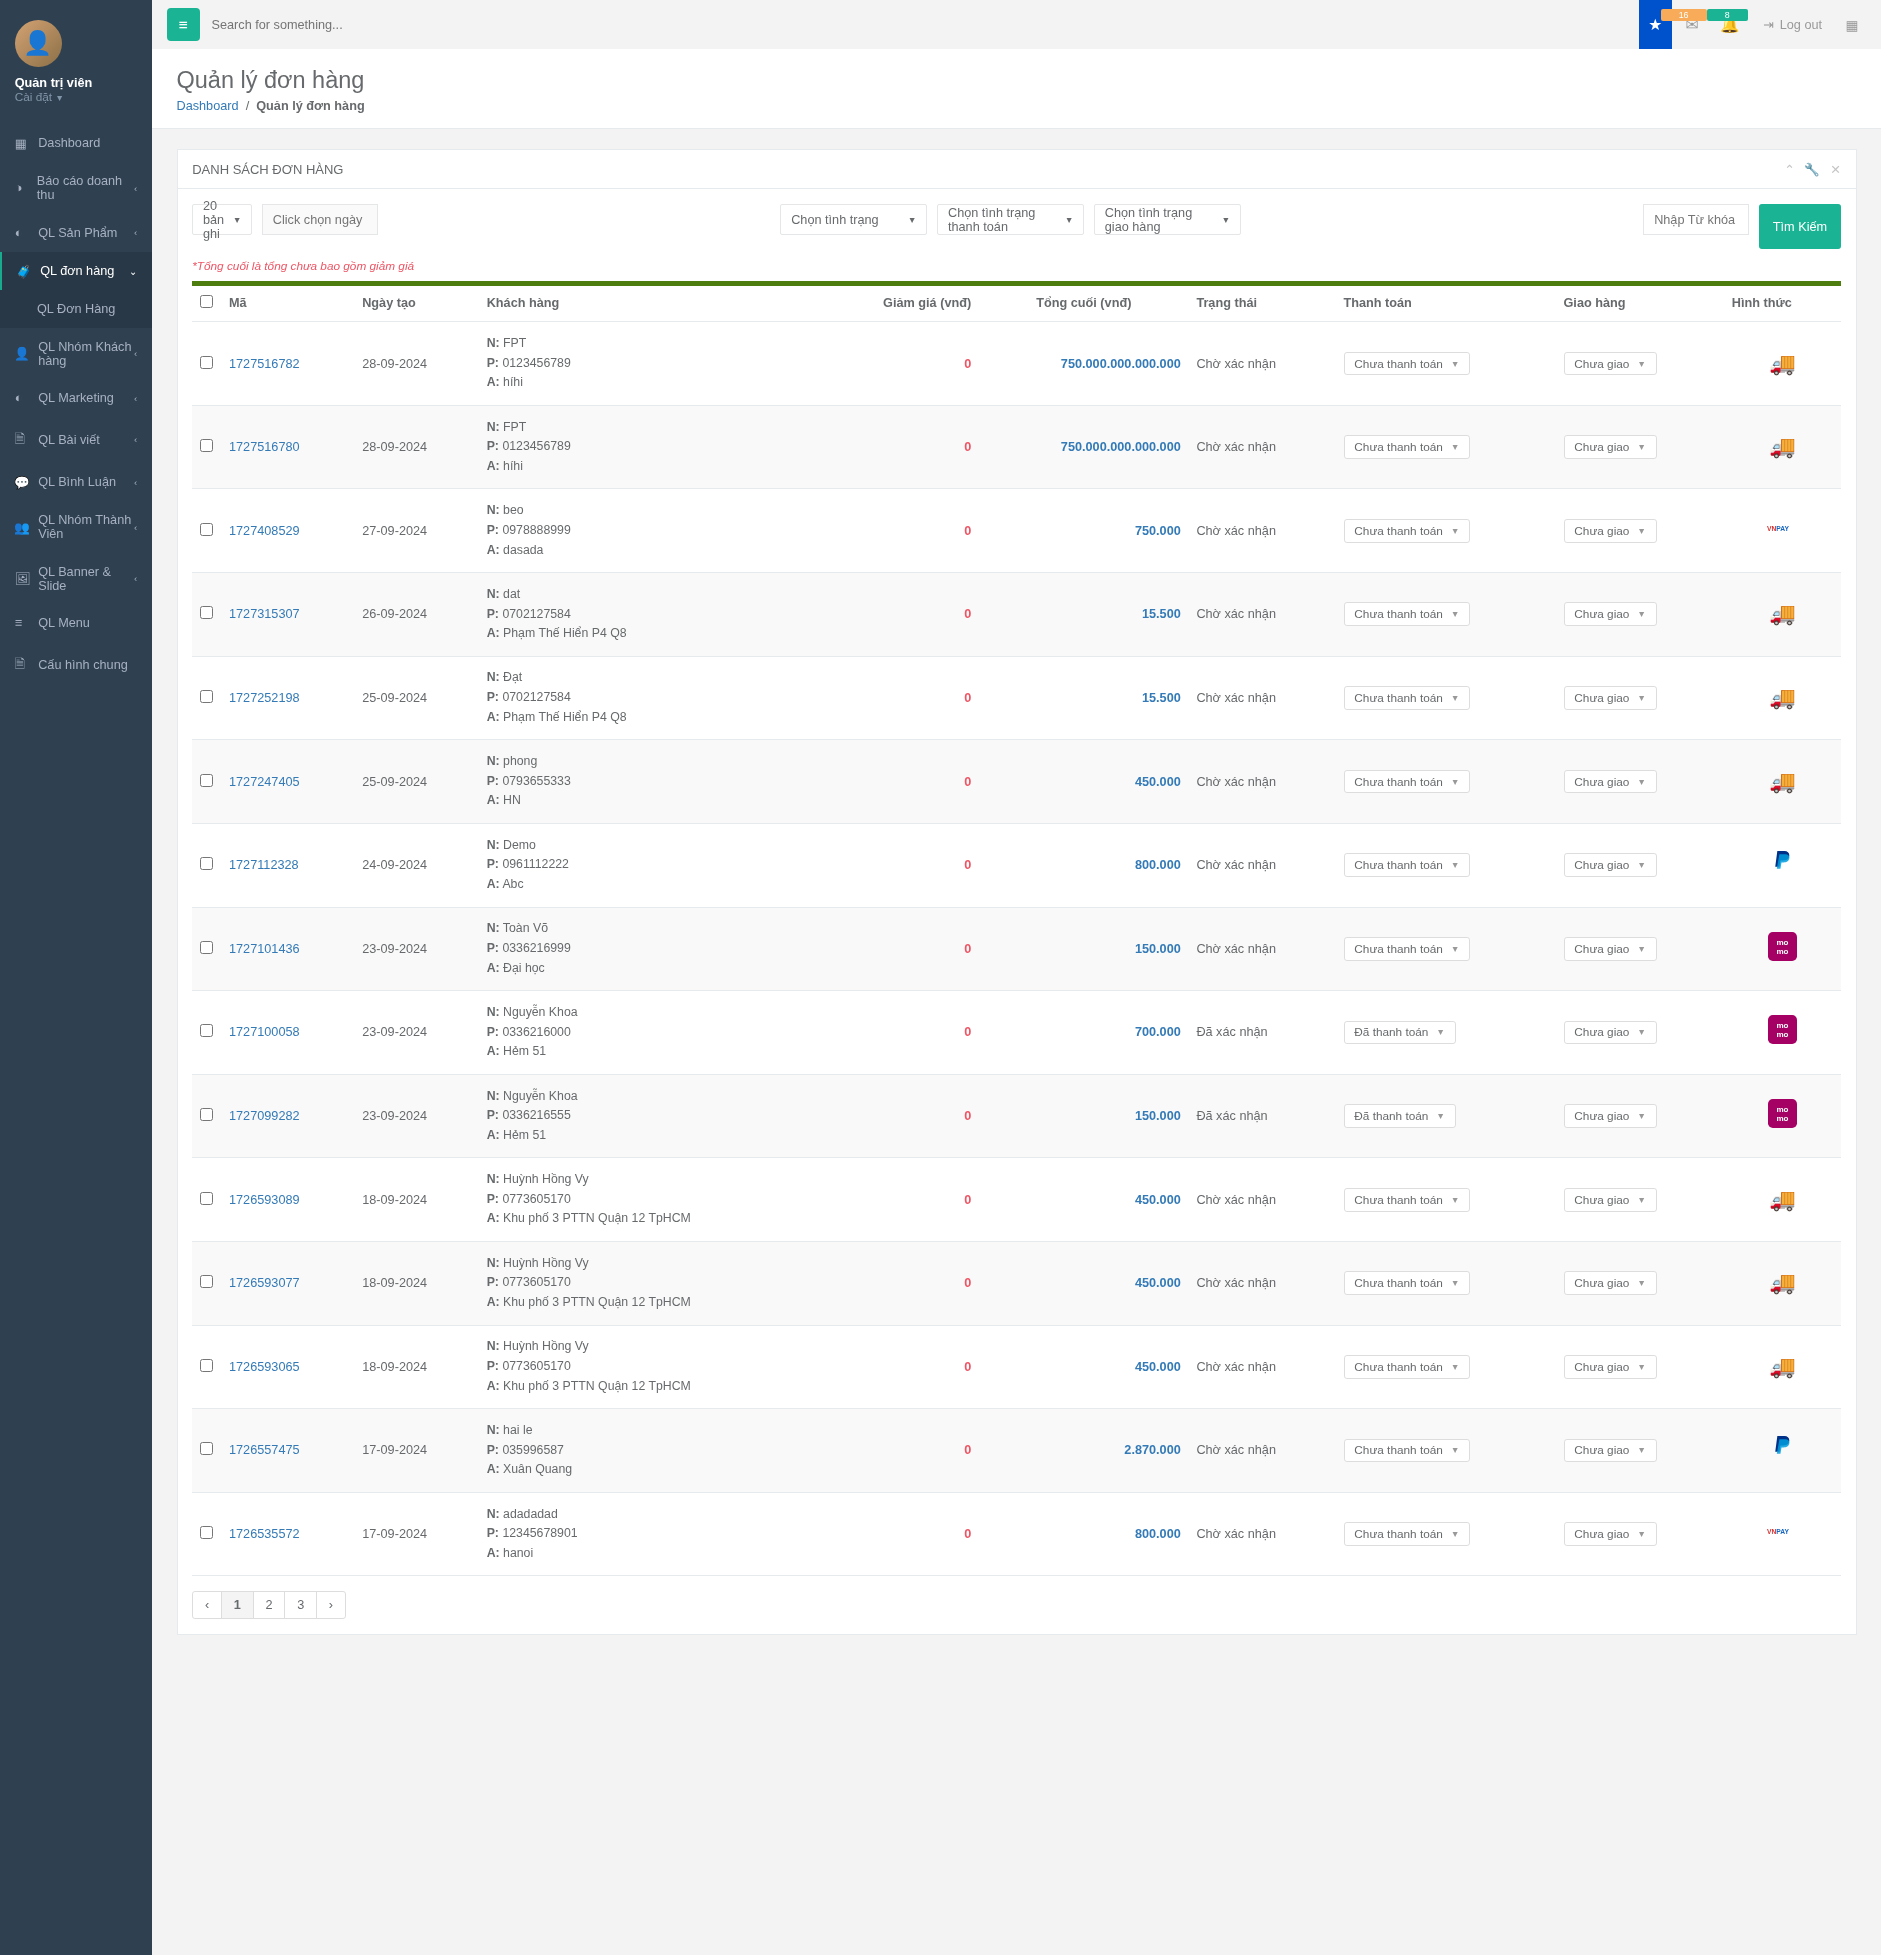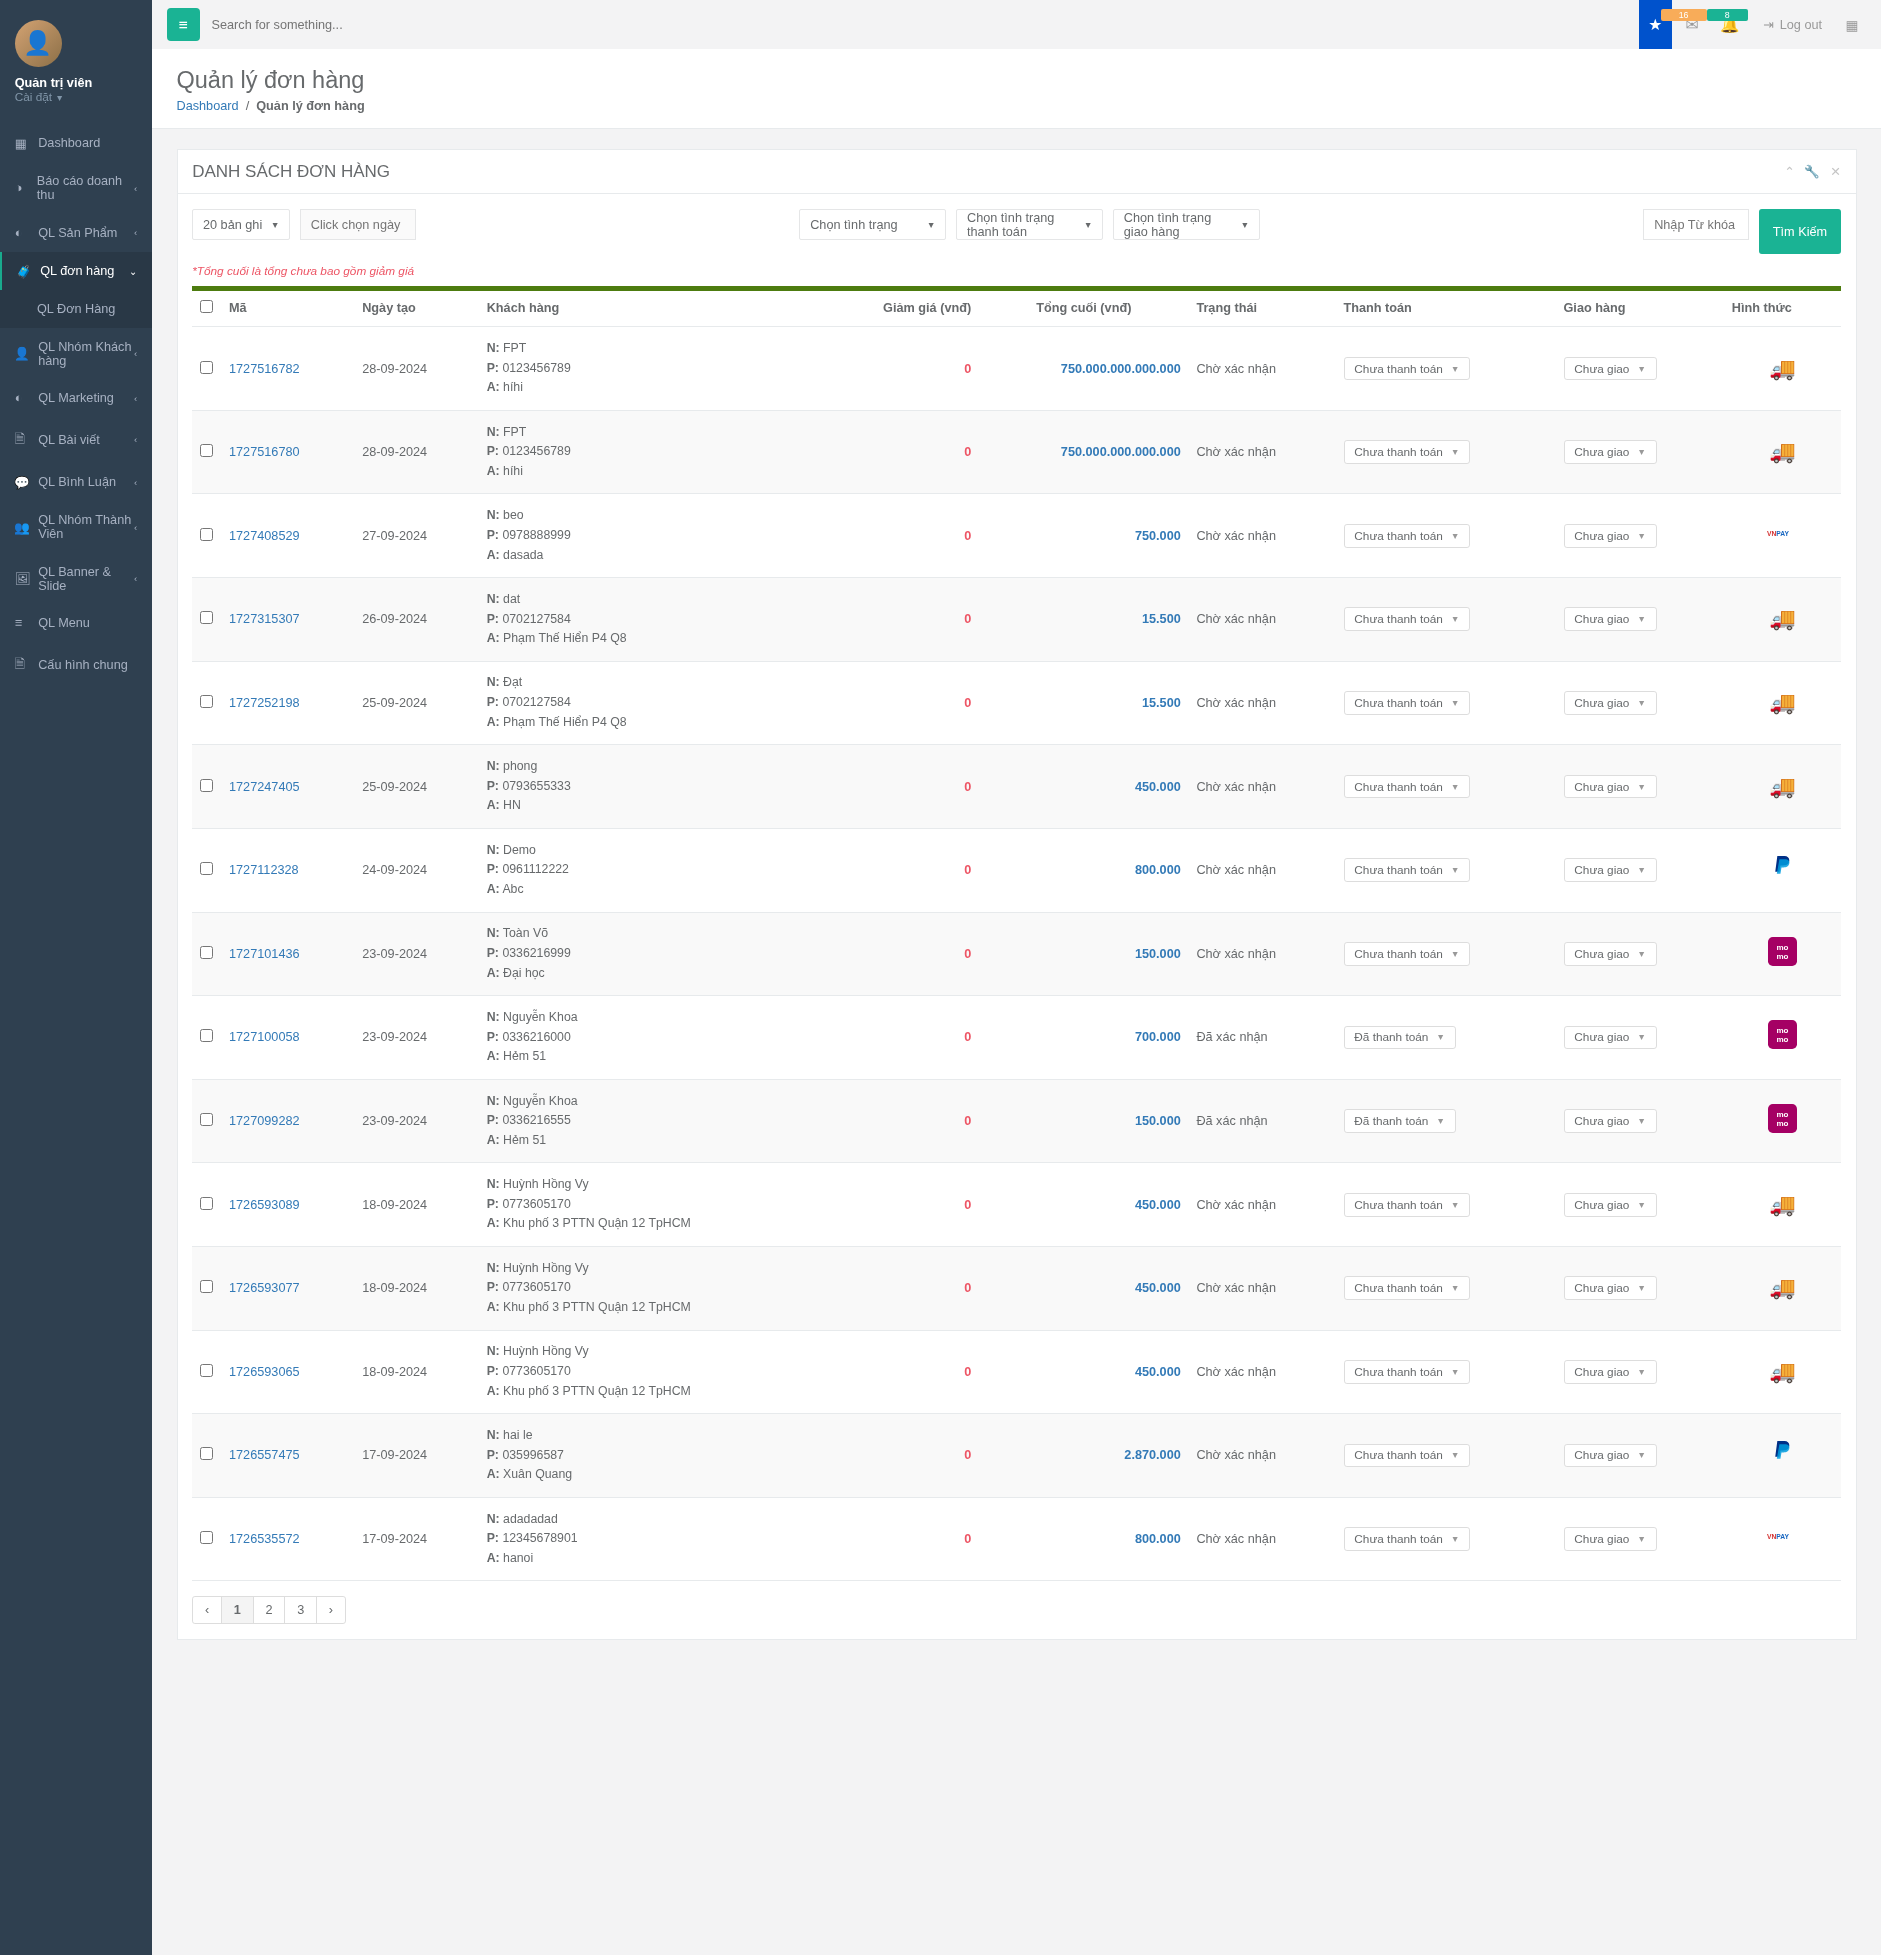--- a/index.html
+++ b/index.html
@@ -40,30 +40,30 @@
     
     .page-heading { background: #fff; padding: 17.6px 24.5px 14.7px; border-bottom: 1px solid #e7eaec; }
     .page-heading h2 { font-size: 23.5px; font-weight: 400; color: #676a6c; margin-bottom: 5.9px; }
     .page-heading .breadcrumbs { font-size: 12.7px; color: #676a6c; }
     .page-heading .breadcrumbs .active { font-weight: 600; }
     
     
     .content { padding: 19.6px 24.5px; flex: 1; }
     .ibox { background: #fff; border: 1px solid #e7eaec; margin-bottom: 19.6px; }
     .ibox-title { padding: 11.8px 14.7px; border-bottom: 1px solid #e7eaec; display: flex; align-items: center; }
-    .ibox-title h5 { font-size: 17px; font-weight: 400; text-transform: uppercase; }
+    .ibox-title h5 { font-size: 13px; font-weight: 400; text-transform: uppercase; }
     .ibox-tools { margin-left: auto; display: flex; gap: 9.8px; color: #c4c4c4; }
     .ibox-tools span { cursor: pointer; }
     .ibox-content { padding: 14.7px; }
     
     
     .filters { display: flex; gap: 9.8px; flex-wrap: wrap; margin-bottom: 9.8px; }
     .filters .sel { border: 1px solid #e5e6e7; background: #fff; padding: 5.9px 9.8px; font-size: 12.7px; height: 31px; border-radius: 2px; display: flex; align-items: center; gap: 5.9px; cursor: pointer; }
     .filters .sel .caret { font-size: 8.8px; margin-left: auto; }
-    .filters .sel.w60 { width: 98px; align-items: center; }
+    .filters .sel.w60 { width: 60px; align-items: center; }
     .filters .sel.w145 { width: 147px; }
     .filters input.date { border: 1px solid #e5e6e7; background: #fafafa; padding: 5.9px 9.8px; font-size: 12.7px; height: 31px; width: 116px; }
     .filters .spacer { flex: 1 1 39px; }
     .filters input.kw { border: 1px solid #e5e6e7; padding: 5.9px 9.8px; font-size: 12.7px; height: 31px; width: 106px; }
     .filters .btn-search { background: #1ab394; color: #fff; border: none; padding: 5.9px 13.7px; height: 45px; font-size: 12.7px; border-radius: 2.9px; cursor: pointer; }
     .note { color: #ed5565; font-style: italic; font-size: 11.8px; margin-bottom: 7.8px; }
     
     
     table.list { width: 100%; border-collapse: collapse; font-size: 12.7px; }
     table.list thead th { text-align: left; padding: 9.8px 7.8px; border-top: 5px solid #4d7c0f; border-bottom: 1px solid #e7eaec; font-weight: 600; color: #676a6c; background: #fff; }

